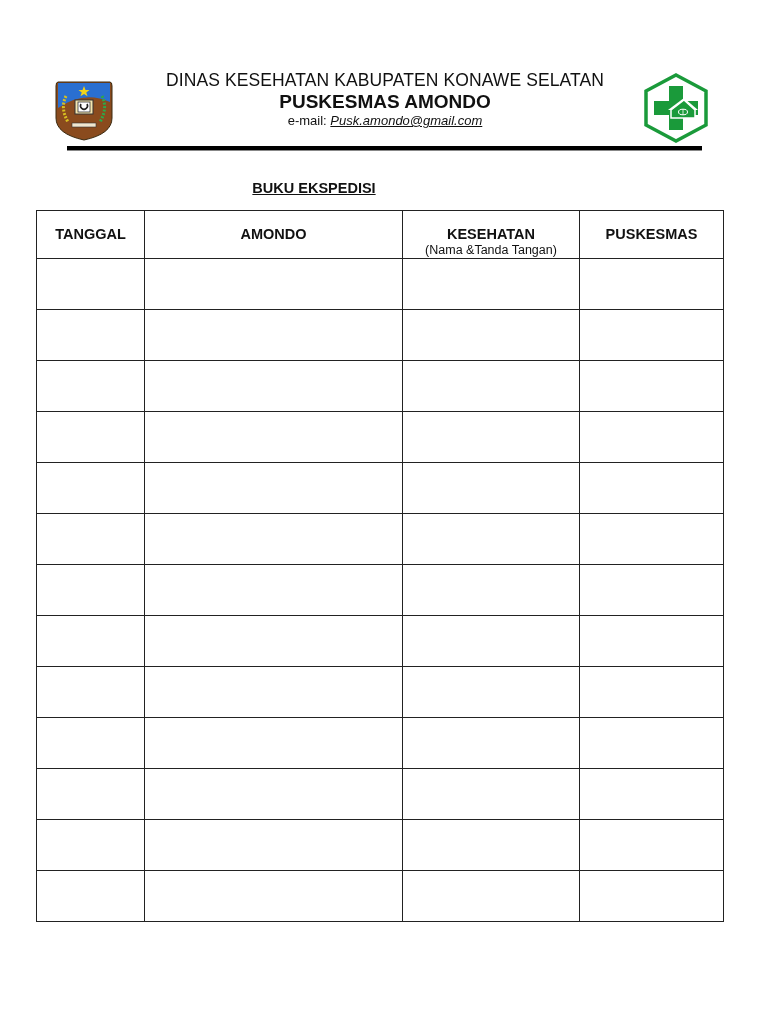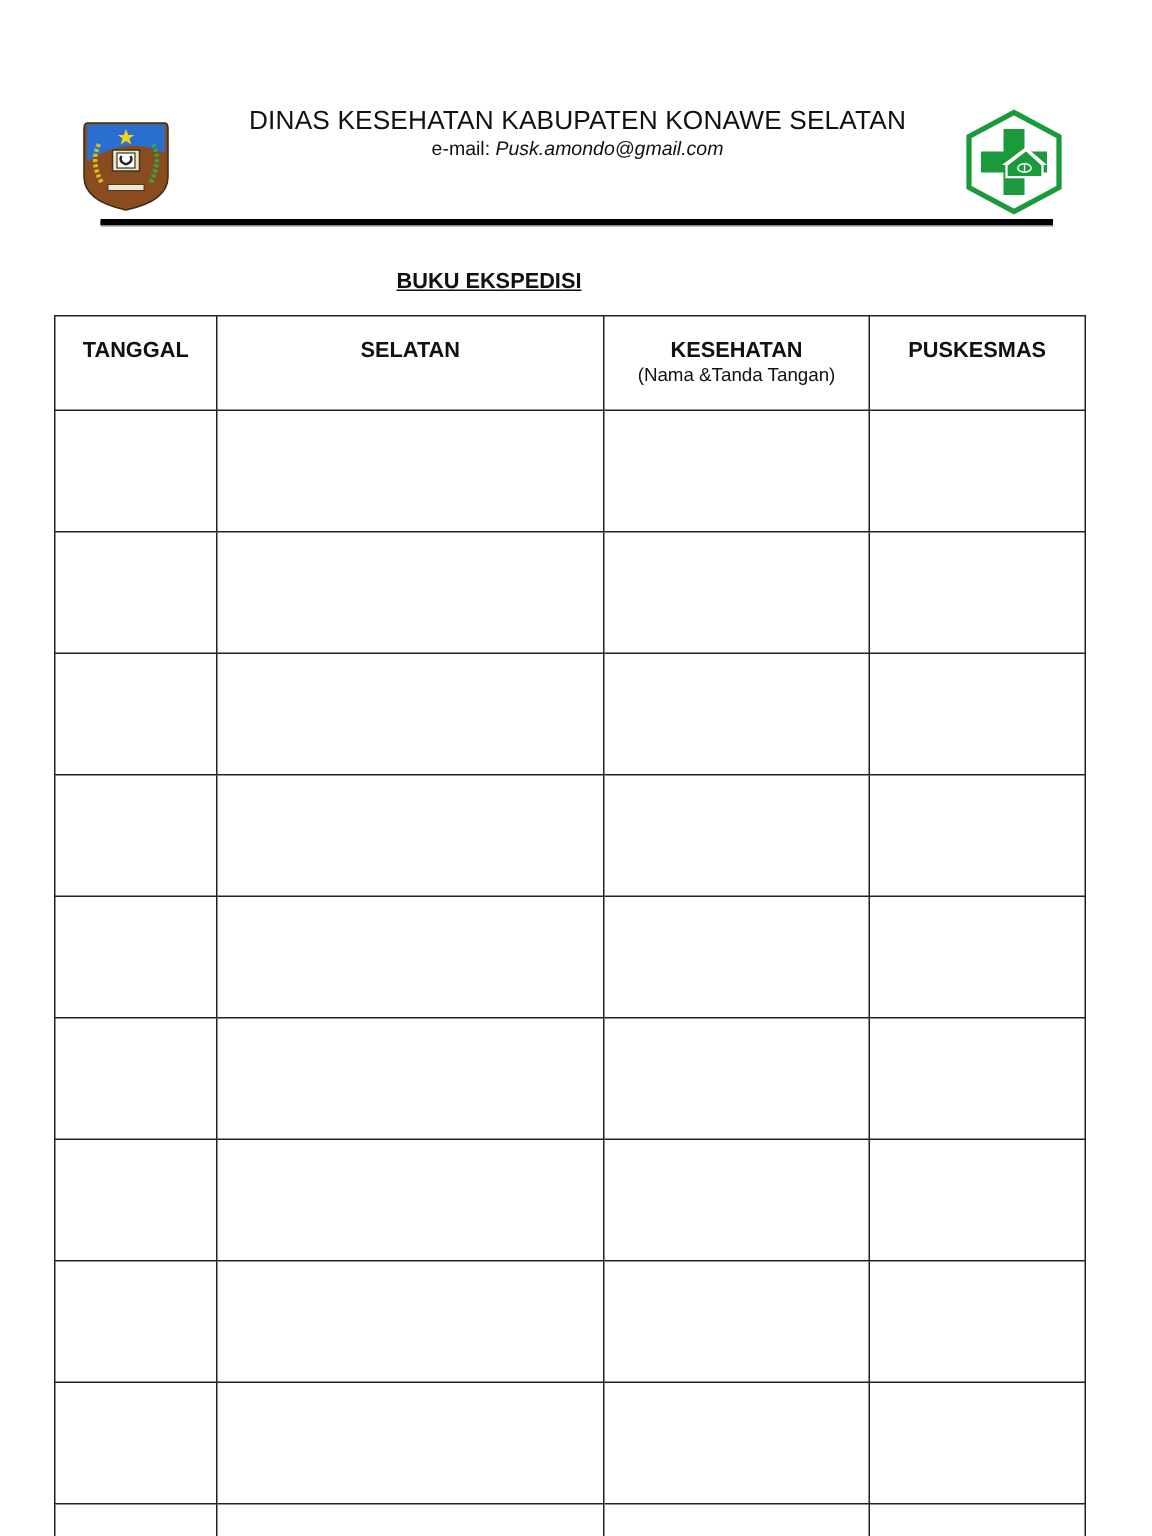--- a/index.html
+++ b/index.html
@@ -5,25 +5,25 @@
     html, body { margin: 0; padding: 0; background: #ffffff; }
     body { width: 768px; height: 1024px; position: relative; overflow: hidden; font-family: "Liberation Sans", sans-serif; color: #111; }
     .kop { position: absolute; left: 0; top: 0; width: 676px; height: 160px; }
     .logo-left { position: absolute; left: 52px; top: 78px; width: 64px; height: 64px; }
     .logo-right { position: absolute; left: 640px; top: 72px; width: 72px; height: 72px; }
     .kop-text { position: absolute; left: 118px; width: 534px; top: 70px; text-align: center; }
     .line1 { font-size: 17.5px; letter-spacing: 0.1px; line-height: 21px; white-space: nowrap; }
     .line2 { font-size: 19px; font-weight: bold; line-height: 22px; }
     .line3 { font-size: 13px; line-height: 16px; }
     .line4 { font-size: 13px; line-height: 15px; }
-    .line4 .email { font-style: italic; }
+    .line4 .email { font-style: italic; text-decoration: underline; }
     .kop-rule { position: absolute; left: 67px; top: 146px; width: 635px; height: 4px; background: #000; box-shadow: 0 1px 0 #888; }
-    .doc-title { position: absolute; left: 12px; width: 628px; top: 180px; text-align: center; font-size: 14.5px; font-weight: bold; text-decoration: underline; }
+    .doc-title { position: absolute; left: 0; width: 628px; top: 180px; text-align: center; font-size: 14.5px; font-weight: bold; text-decoration: underline; }
     table.ledger { position: absolute; left: 36px; top: 210px; width: 687px; border-collapse: collapse; table-layout: fixed; }
-    table.ledger th, table.ledger td { border: 1.5px solid #222; padding: 16px; }
+    table.ledger th, table.ledger td { border: 1.5px solid #222; padding: 1px; }
     table.ledger th { height: 48px; vertical-align: top; font-size: 14.5px; font-weight: bold; text-align: center; padding-top: 15px; box-sizing: border-box; }
     table.ledger th .sub { display: block; font-size: 12.5px; font-weight: normal; margin-top: 1px; text-align: center; }
     table.ledger td { height: 48px; }
     col.c1 { width: 108px; } col.c2 { width: 258px; } col.c3 { width: 177px; } col.c4 { width: 144px; }
   </style>
 </head>
 <body>
 
 <div class="kop">
   <svg class="logo-left" viewBox="0 0 64 64">
@@ -33,20 +33,21 @@
     <rect x="23" y="22" width="18" height="14" fill="#f5e6b0" stroke="#333" stroke-width="1"></rect>
     <rect x="26" y="24" width="12" height="10" fill="#fff" stroke="#333" stroke-width="0.8"></rect>
     <path d="M29 26 A3.5 3.5 0 1 0 35 26" fill="none" stroke="#222" stroke-width="1.6"></path>
     <path d="M14 18 Q8 30 16 44" fill="none" stroke="#d8c020" stroke-width="3" stroke-dasharray="2 1.5"></path>
     <path d="M50 18 Q56 30 48 44" fill="none" stroke="#2ea84a" stroke-width="3" stroke-dasharray="2 1.5"></path>
     <rect x="20" y="45" width="24" height="4" fill="#f1e7d0" stroke="#333" stroke-width="0.6"></rect>
   </svg>
 
   <div class="kop-text">
     <div class="line1">DINAS KESEHATAN KABUPATEN KONAWE SELATAN</div>
+    <div class="line2">PUSKESMAS AMONDO</div>
     <div class="line4"><span>e-mail: </span><span class="email">Pusk.amondo@gmail.com</span></div>
   </div>
 
   <svg class="logo-right" viewBox="0 0 72 72">
     <polygon points="36,3 66,19 66,53 36,69 6,53 6,19" fill="#fff" stroke="#1a9a3a" stroke-width="3.5"></polygon>
     <rect x="29" y="14" width="14" height="44" fill="#1a9a3a"></rect>
     <rect x="14" y="29" width="44" height="14" fill="#1a9a3a"></rect>
     <polygon points="28,38 44,26 58,38" fill="#fff"></polygon>
     <polygon points="31,38 44,28 55,38 55,46 31,46" fill="#1a9a3a" stroke="#fff" stroke-width="1.5"></polygon>
     <ellipse cx="43" cy="40" rx="4.5" ry="2.8" fill="none" stroke="#fff" stroke-width="1"></ellipse>
@@ -61,21 +62,21 @@
 <table class="ledger">
   <colgroup>
       <col class="c1">
       <col class="c2">
       <col class="c3">
       <col class="c4">
     </colgroup>
   <thead>
     <tr>
       <th><span>TANGGAL</span></th>
-      <th><span>SELATAN</span></th>
+      <th><span>AMONDO</span></th>
       <th><span>KESEHATAN</span><span class="sub">(Nama &amp;Tanda Tangan)</span></th>
       <th><span>PUSKESMAS</span></th>
     </tr>
   </thead>
   <tbody id="ledger-body">
       <tr>
         <td></td>
         <td></td>
         <td></td>
         <td></td>

